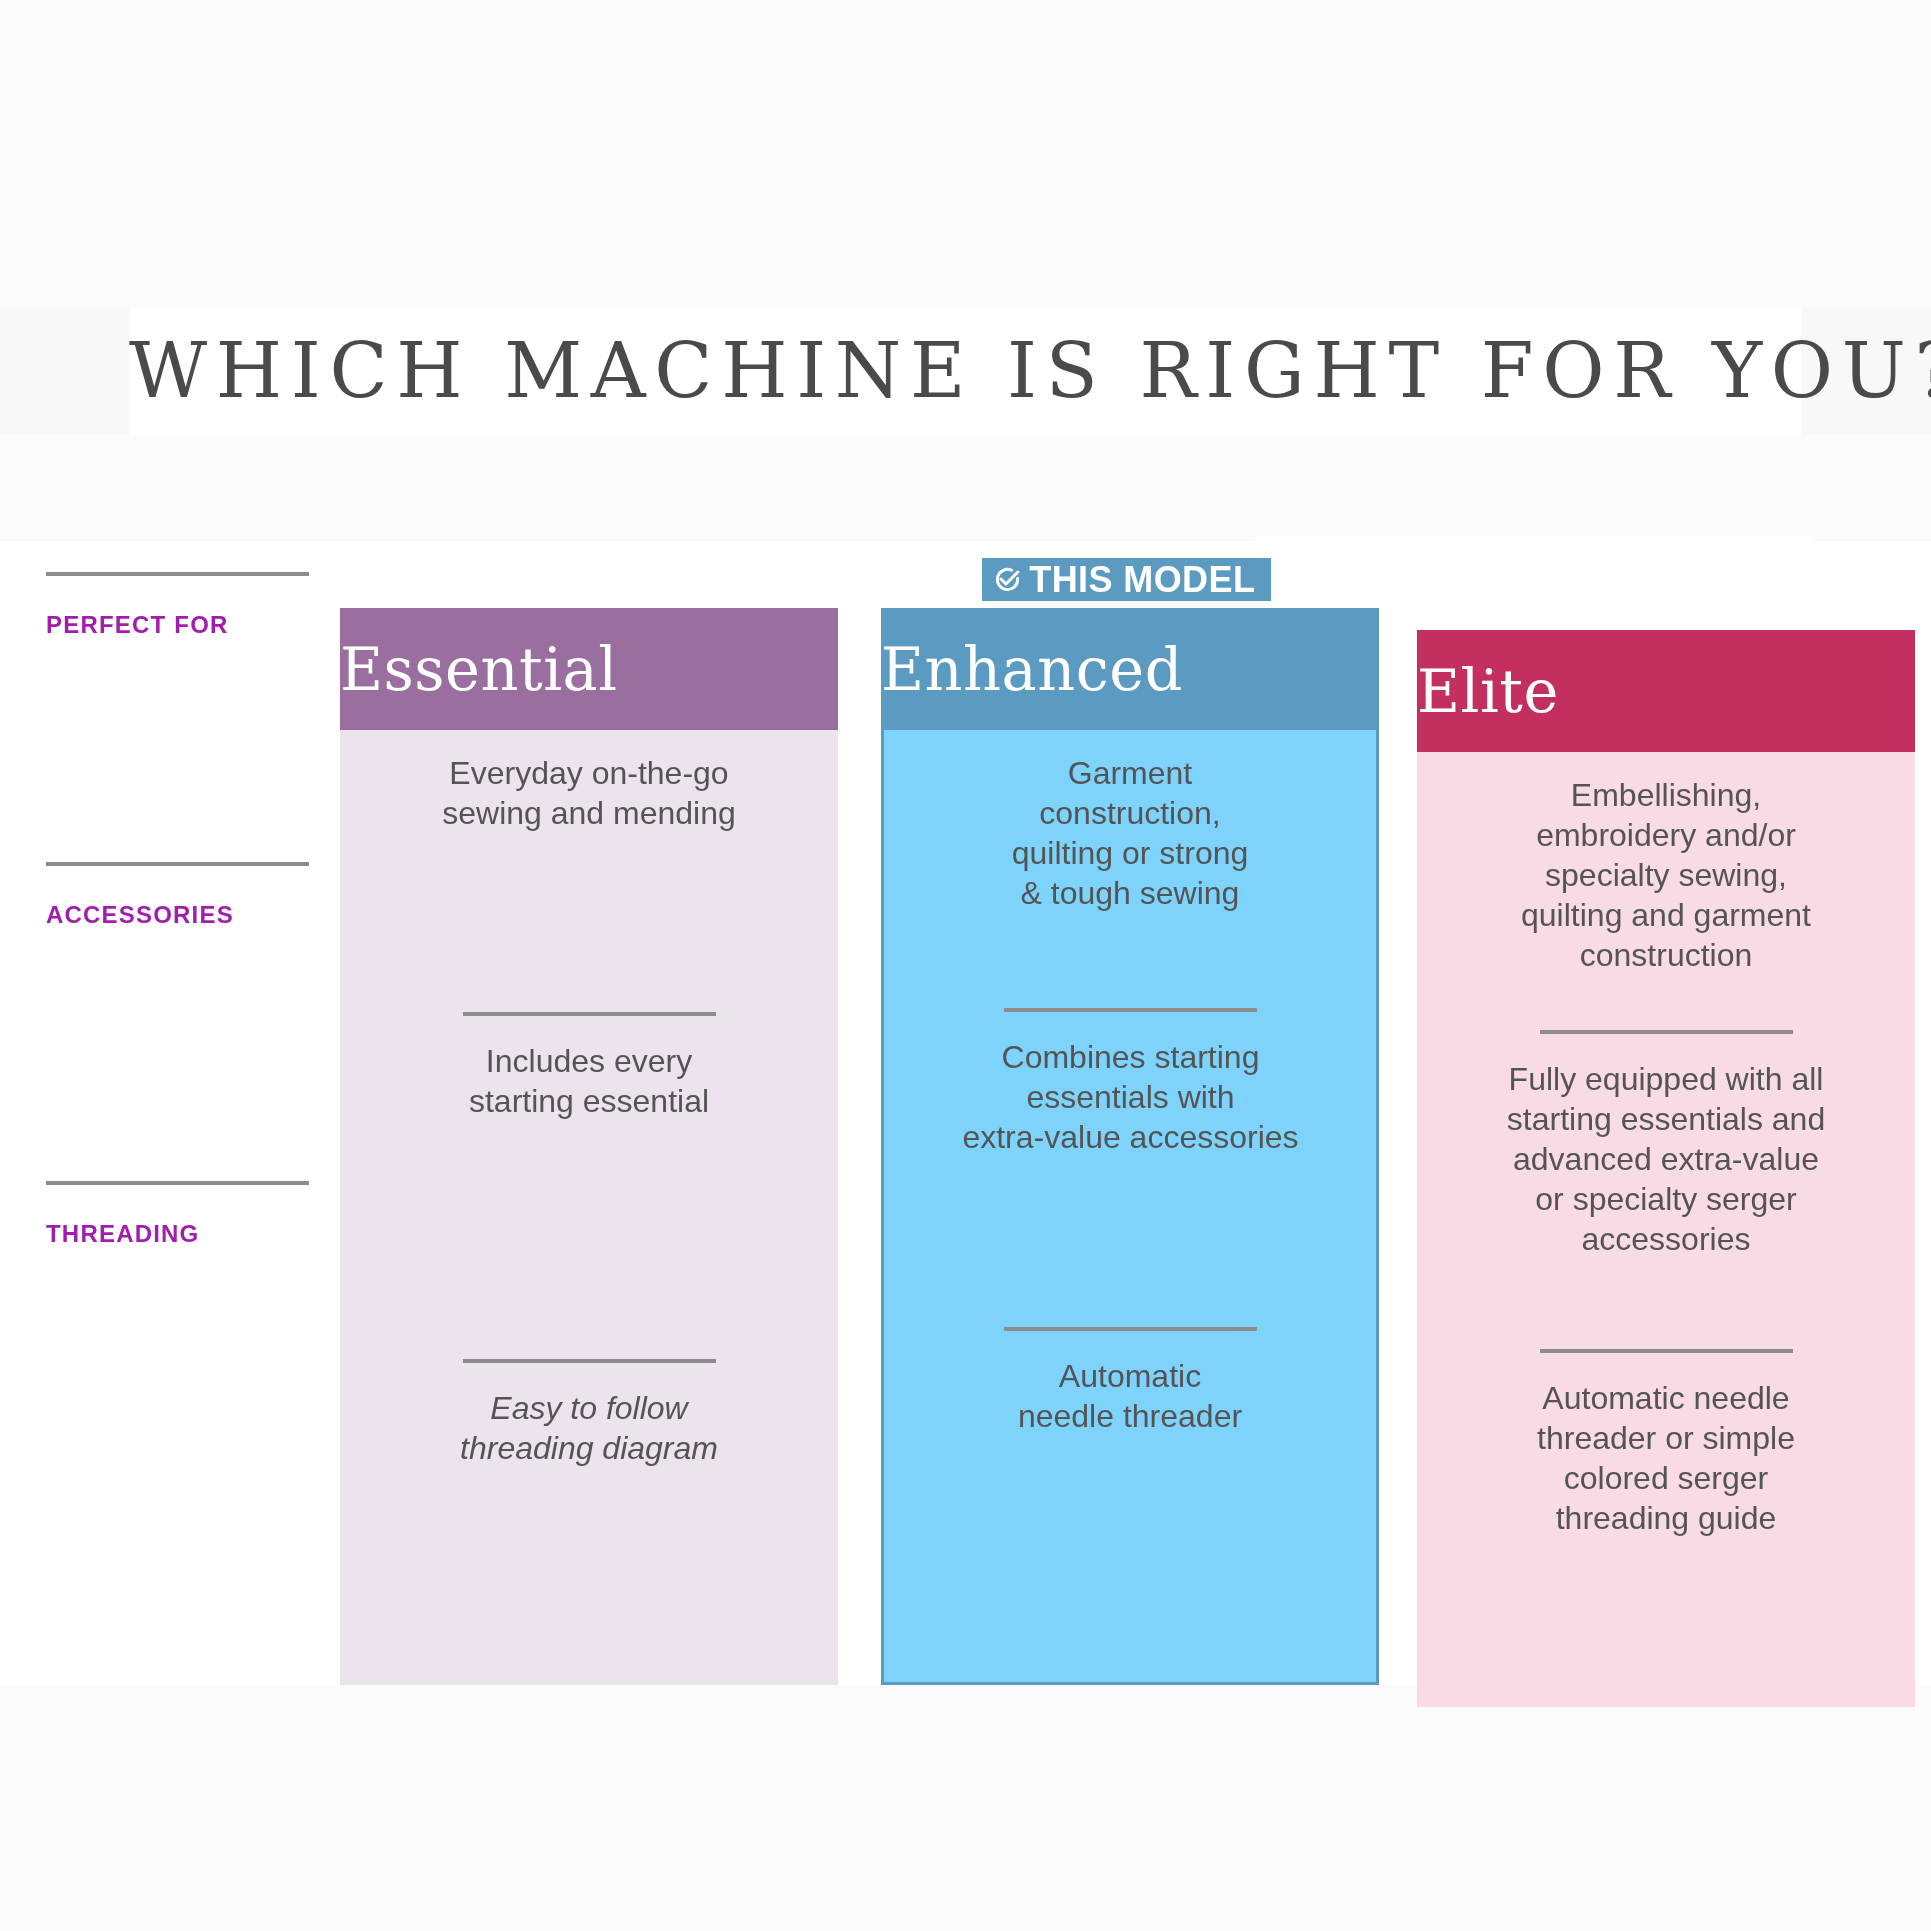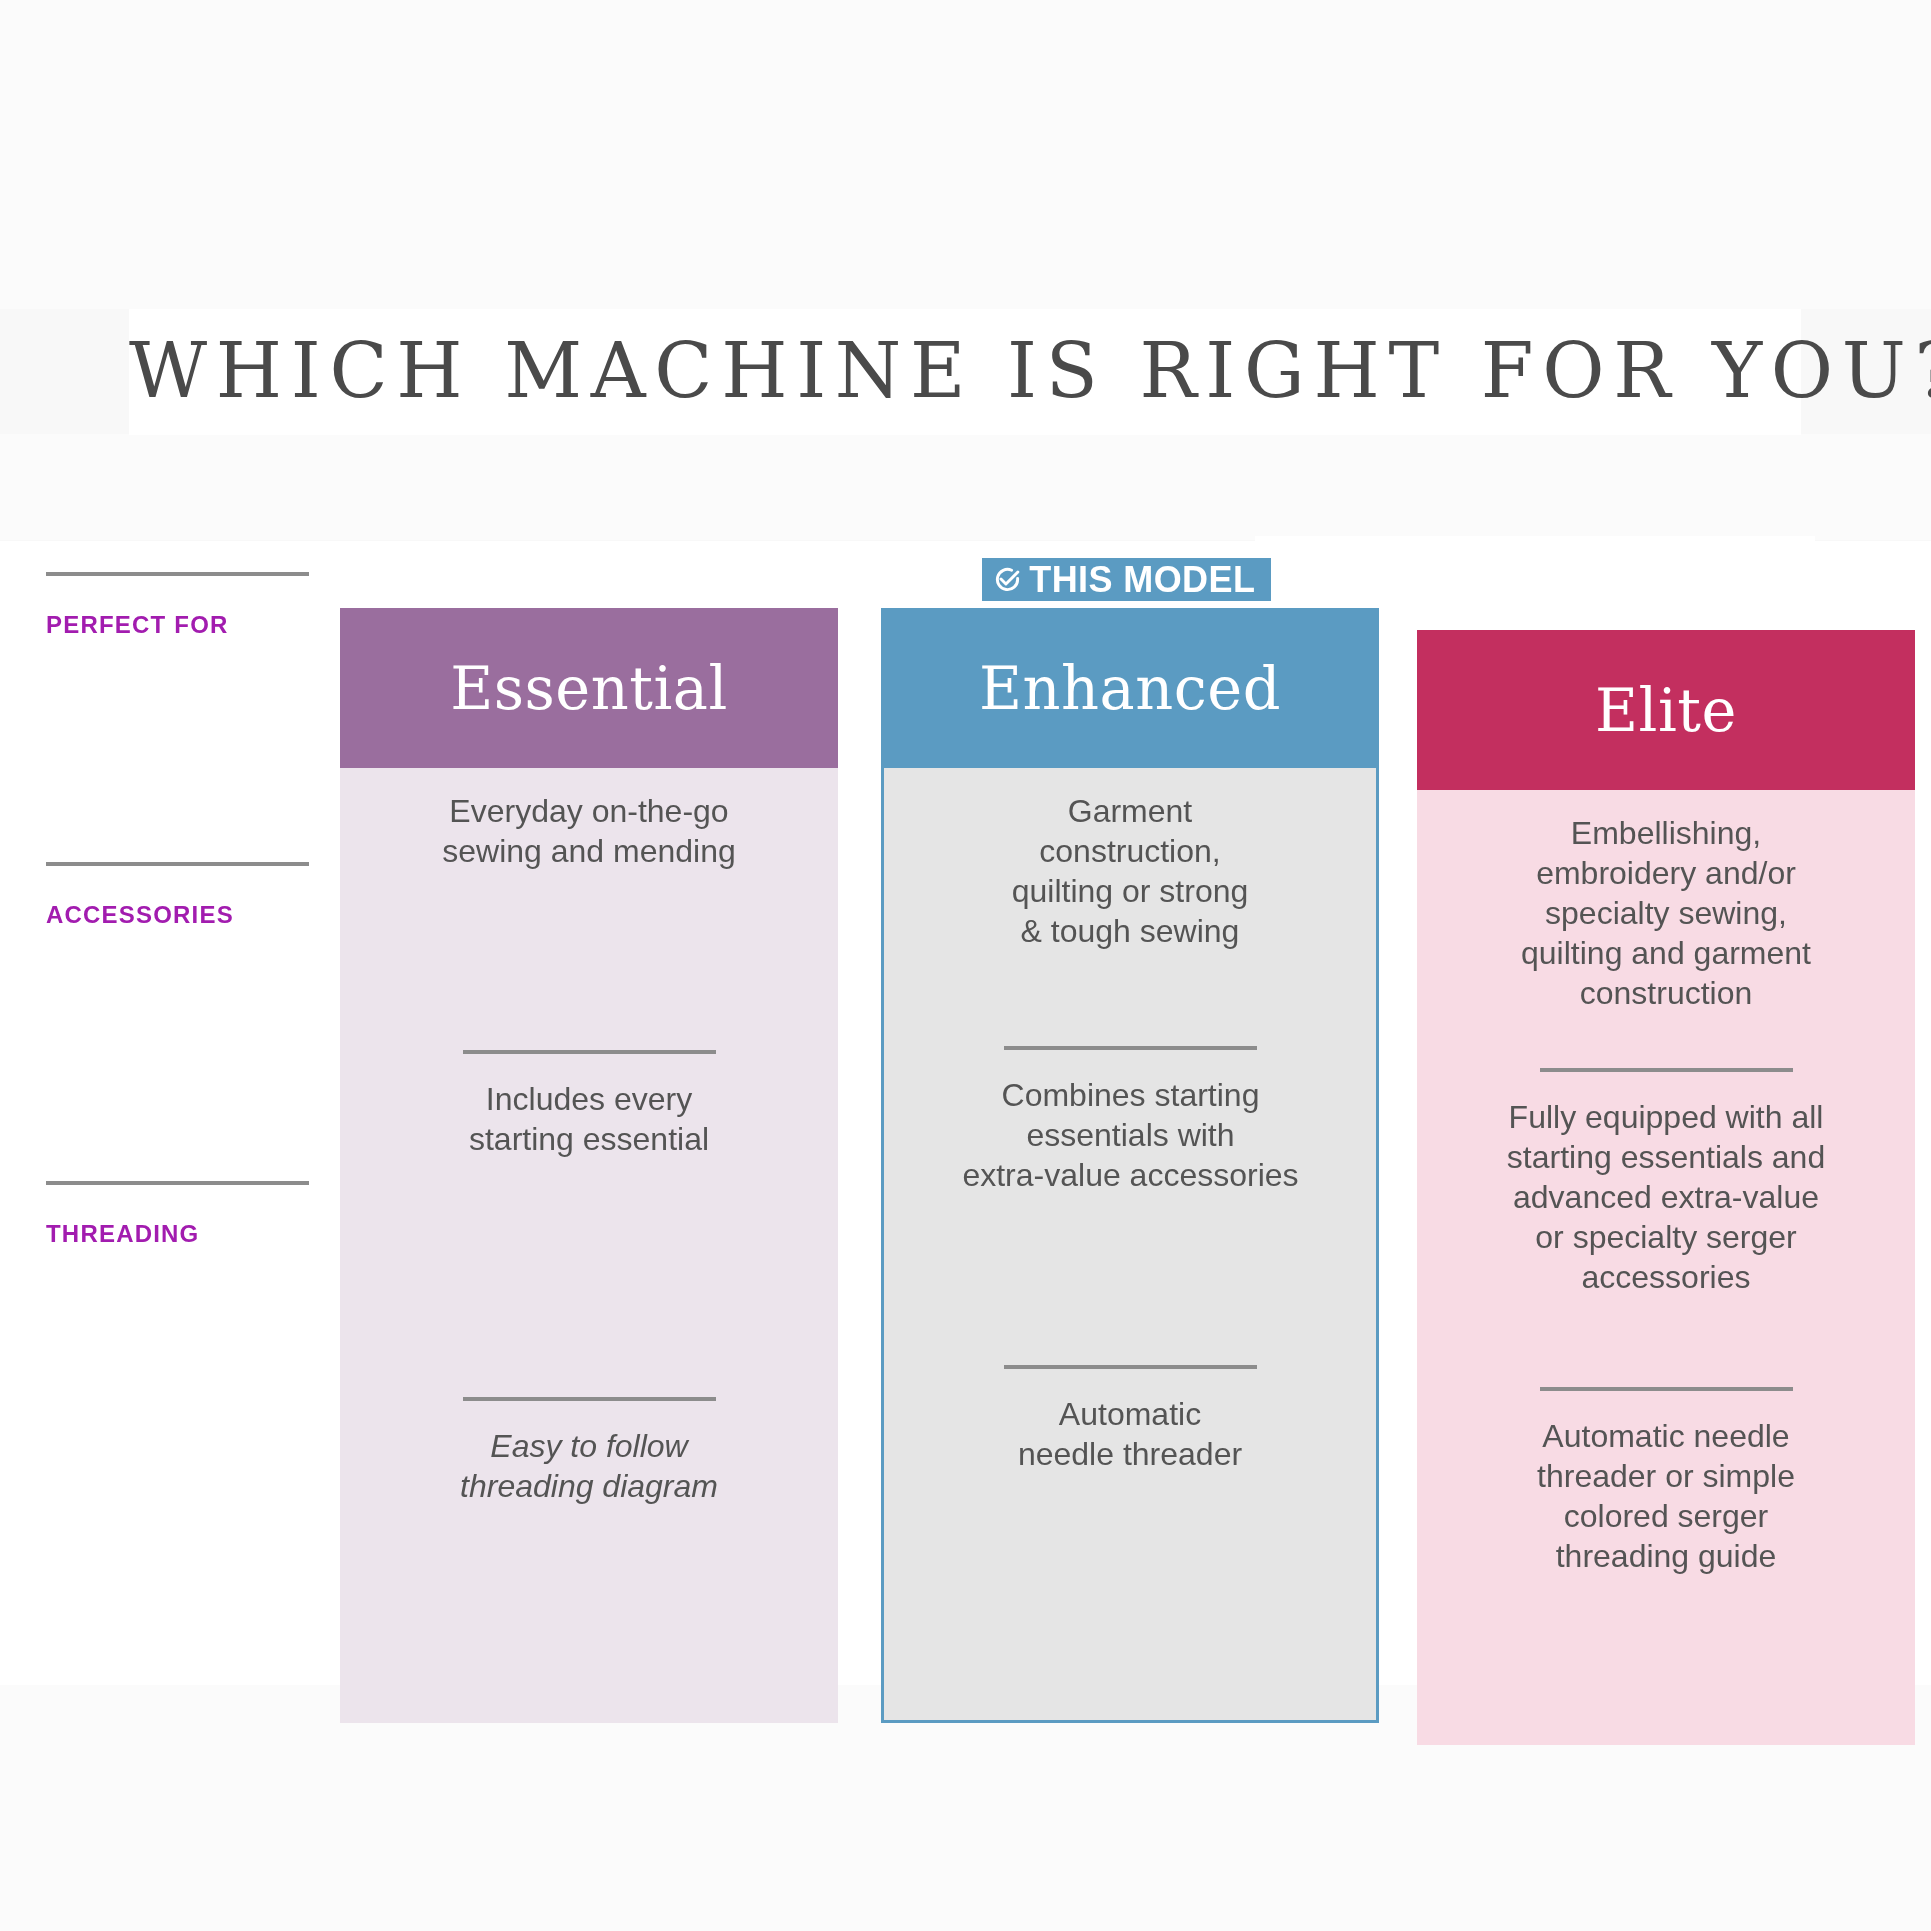--- a/index.html
+++ b/index.html
@@ -133,24 +133,23 @@
   }
 
   
   .col {
     position: absolute;
     top: 0;
     width: 498px;
     box-sizing: border-box;
   }
   .col-header {
-    height: 160px;
+    height: 122px;
     display: flex;
     align-items: center;
-    justify-content: center;
     box-sizing: border-box;
   }
   .col-header-text {
     font-family: "DejaVu Serif", serif;
     font-weight: 400;
     font-size: 59px;
     color: #ffffff;
     line-height: 1;
     letter-spacing: 0.5px;
   }
@@ -182,21 +181,21 @@
   }
 
   
   .col-essential { left: 340px; }
   .col-essential .col-header { background: #9a6e9e; }
   .col-essential .col-body   { background: #ece4ec; }
 
   .col-enhanced { left: 881px; }
   .col-enhanced .col-header { background: #5b9bc2; }
   .col-enhanced .col-body   {
-    background: #e5e5e5;
+    background: #7dd3fc;
     border: 3.9px solid #5b9bc2;
     border-top: none;
   }
 
   .col-elite { left: 1417px; margin-top: 22px; }
   .col-elite .col-header { background: #c32f5f; }
   .col-elite .col-body   { background: #f8dbe4; padding-left: 17px; }
 </style>
 </head>
 <body>

